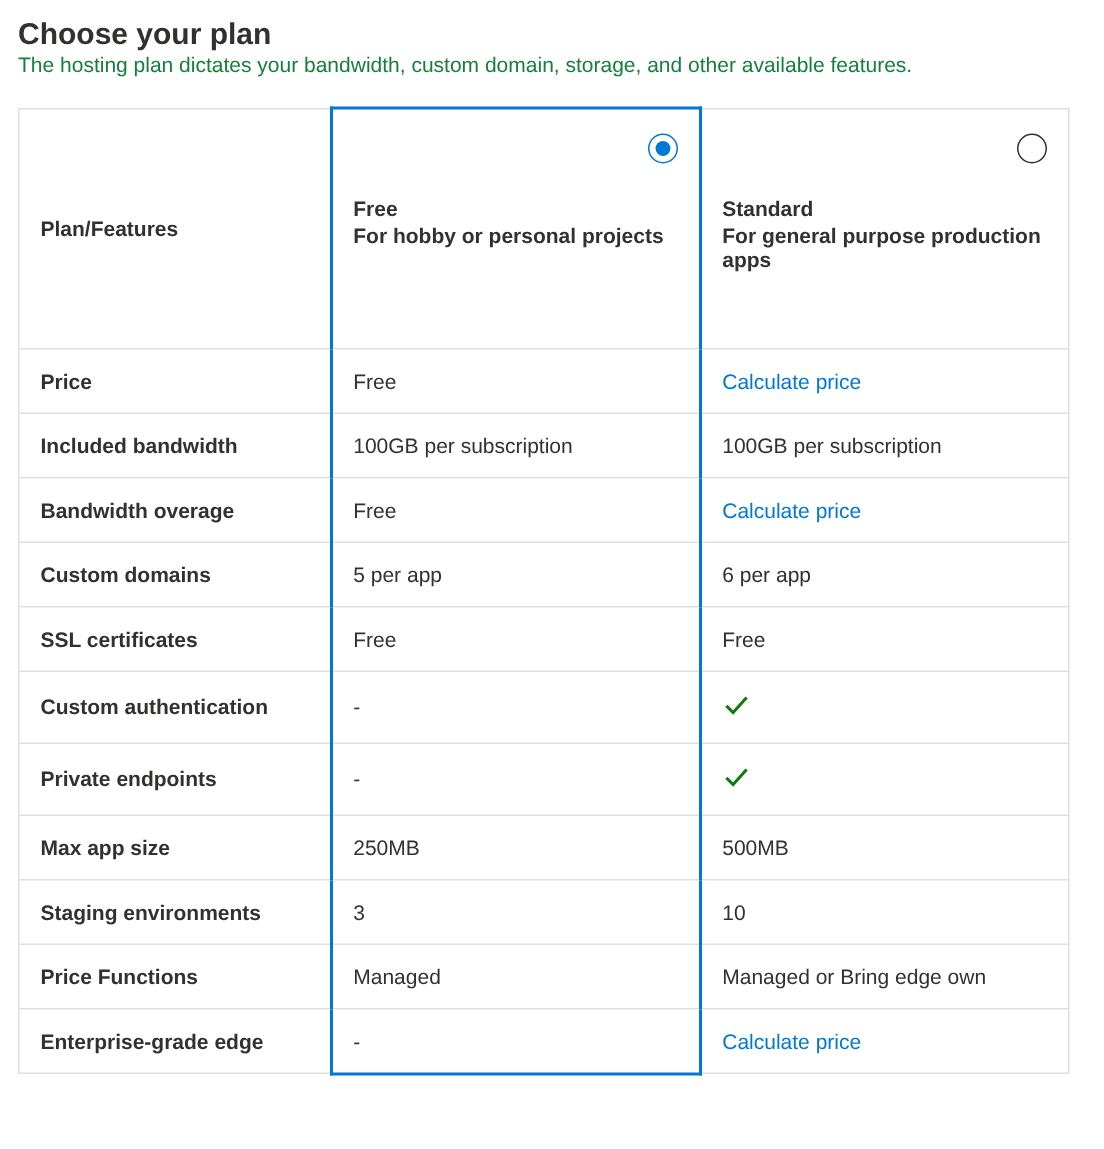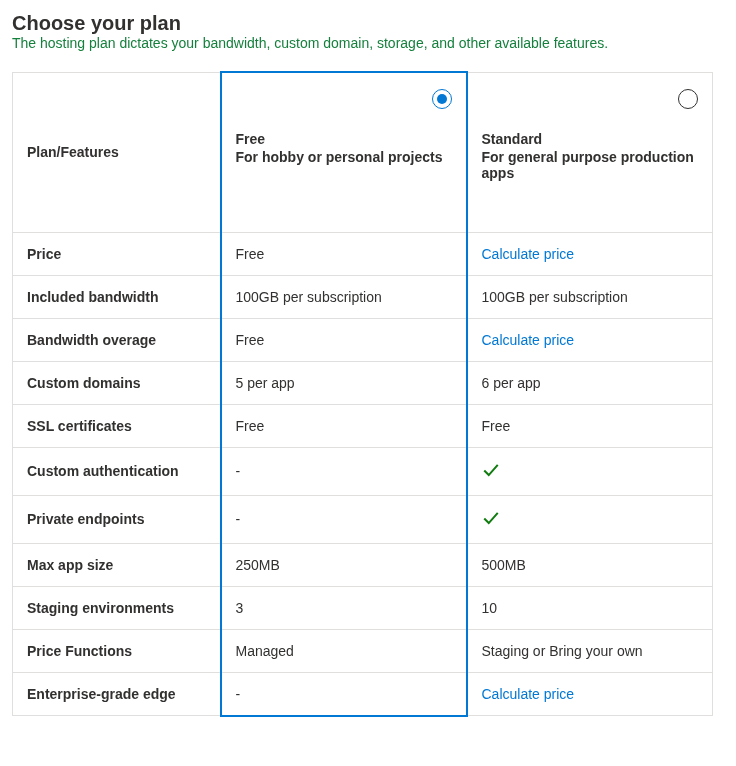--- a/index.html
+++ b/index.html
@@ -174,21 +174,21 @@
         <td><span>500MB</span></td>
       </tr>
       <tr>
         <td class="feature-label">Staging environments</td>
         <td class="selected-col"><span>3</span></td>
         <td><span>10</span></td>
       </tr>
       <tr>
         <td class="feature-label">Price Functions</td>
         <td class="selected-col"><span>Managed</span></td>
-        <td><span>Staging or Bring your own</span></td>
+        <td><span>Managed or Bring edge own</span></td>
       </tr>
       <tr>
         <td class="feature-label">Enterprise-grade edge</td>
         <td class="selected-col bottom-row"><span>-</span></td>
         <td><span class="link">Calculate price</span></td>
       </tr>
     </tbody>
 </table>
 
 </body></html>

